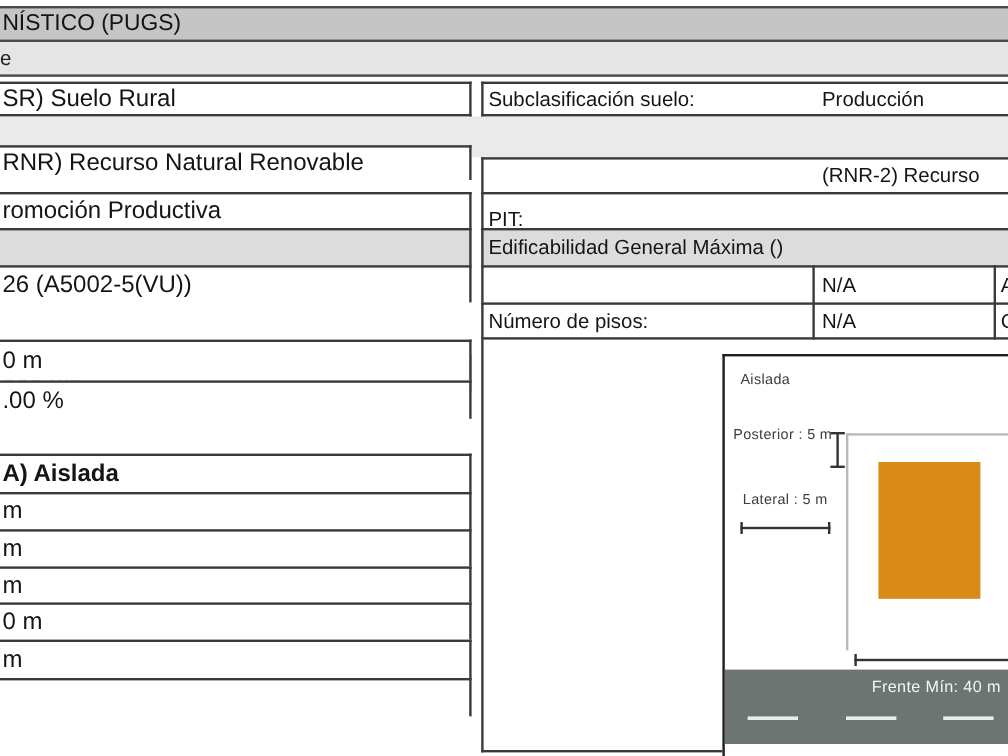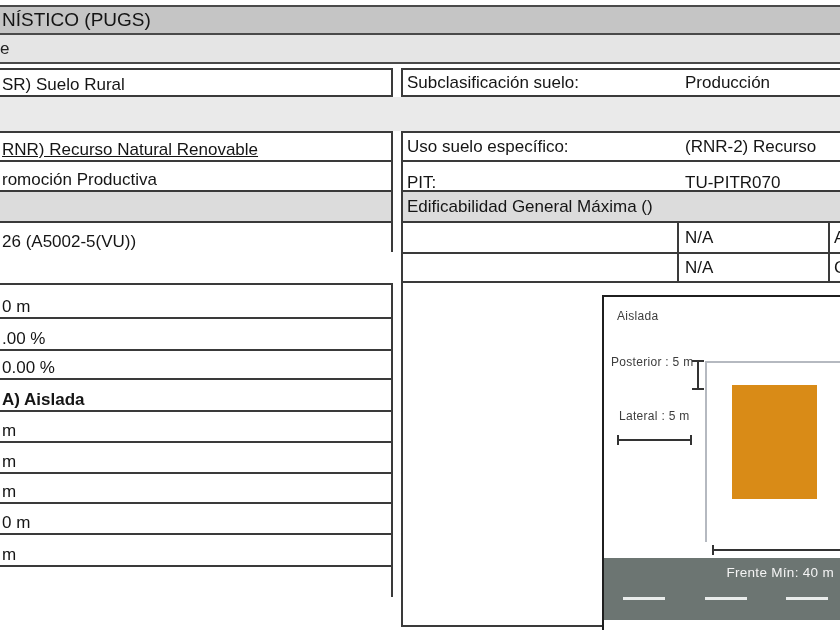--- a/index.html
+++ b/index.html
@@ -11,31 +11,31 @@
          border-top:2px solid #4a4a4a;border-bottom:2px solid #4a4a4a;box-sizing:border-box;
          display:flex;align-items:center;font-size:19px;color:#141414;padding-left:2px;}
   .band2{position:absolute;left:0;top:35px;width:840px;height:29px;background:#e5e5e5;
          border-bottom:2px solid #4a4a4a;box-sizing:border-box;
          display:flex;align-items:center;font-size:17px;padding-left:0px;color:#222;}
   .graygap{position:absolute;left:0;top:97px;width:840px;height:34px;background:#eaeaea;}
 
   
   .lrow{position:absolute;left:0;width:393px;box-sizing:border-box;background:#fff;
         border-top:2px solid #3a3a3a;border-right:2px solid #3a3a3a;
-        display:flex;align-items:flex-end;font-size:17px;padding-left:2px;color:#151515;}
+        display:flex;align-items:center;font-size:20px;padding-left:2px;color:#151515;}
   .rrow{position:absolute;left:401px;width:439px;box-sizing:border-box;background:#fff;
         border-top:2px solid #3a3a3a;border-left:2px solid #3a3a3a;
         display:flex;align-items:center;font-size:17px;padding-left:4px;color:#151515;}
   .gray{background:#dcdcdc;}
   .bb{border-bottom:2px solid #3a3a3a;}
   .val{position:absolute;left:282px;top:0;height:100%;display:flex;align-items:center;}
   .nextcol{position:absolute;left:431px;top:0;height:100%;display:flex;align-items:center;}
 
   
-  .lr0{top:68px;height:29px;}  .lr1{top:131px;height:29px;text-decoration:underline;} .lr2{top:160px;height:30px;}
+  .lr0{top:68px;height:29px;}  .lr1{top:121px;height:29px;} .lr2{top:160px;height:30px;}
   .lr3{top:190px;height:31px;} .lr4{top:221px;height:31px;} .lr5{top:252px;height:31px;margin-top:44px;}
   .lr6{top:283px;height:34px;} .lr7{top:317px;height:32px;} .lr8{top:349px;height:29px;}
   .lr9{top:378px;height:32px;font-weight:bold;} .lr10{top:410px;height:31px;}.lr11{top:441px;height:31px;}
   .lr12{top:472px;height:30px;}.lr13{top:502px;height:31px;}.lr14{top:533px;height:32px;}
   .lr15{top:565px;height:32px;}.lr16{top:597px;height:30px;}
   .lr16 .celltext{position:absolute;left:98px;}
   .lrow .celltext{white-space:nowrap;}
 
   
   .rr0{top:68px;height:29px;}  .rr1{top:131px;height:29px;} .rr2{top:160px;height:44px;}
@@ -102,23 +102,20 @@
     </div>
   <div class="lrow lr5">
       <span class="celltext">000 m2</span>
     </div>
   <div class="lrow lr6">
       <span class="celltext">0 m</span>
     </div>
   <div class="lrow lr7">
       <span class="celltext">.00 %</span>
     </div>
-  <div class="lrow lr8">
-      <span class="celltext">0.00 %</span>
-    </div>
   <div class="lrow lr9">
       <span class="celltext">A) Aislada</span>
     </div>
   <div class="lrow lr10">
       <span class="celltext">m</span>
     </div>
   <div class="lrow lr11">
       <span class="celltext">m</span>
     </div>
   <div class="lrow lr12">
@@ -132,35 +129,34 @@
     </div>
   <div class="lrow lr15">
       <span class="celltext"></span>
     </div>
 
   <div class="rrow rr0 bb">
     <span>Subclasificación suelo:</span>
     <span class="val">Producción</span>
   </div>
   <div class="rrow rr1">
-    <span>Uso suelo específico:</span>
     <span class="val">(RNR-2) Recurso</span>
   </div>
   <div class="rrow rr2">
     <span>PIT:</span>
-    <span class="val">TU-PITR070</span>
   </div>
   <div class="rrow rr3 gray">
     <span>Edificabilidad General Máxima ()</span>
   </div>
   <div class="rrow rr4">
     <span class="val">N/A</span>
     <span class="nextcol">A</span>
   </div>
   <div class="rrow rr5 bb">
+    <span>Número de pisos:</span>
     <span class="val">N/A</span>
     <span class="nextcol">C</span>
   </div>
 
   <div class="vline" style="left:677px;top:221px;height:62px;"></div>
   <div class="vline" style="left:828px;top:221px;height:62px;"></div>
   <div class="vline" style="left:401px;top:283px;height:344px;"></div>
   <div class="hline" style="left:401px;top:625px;width:439px;"></div>
 
   <div id="diagram">

